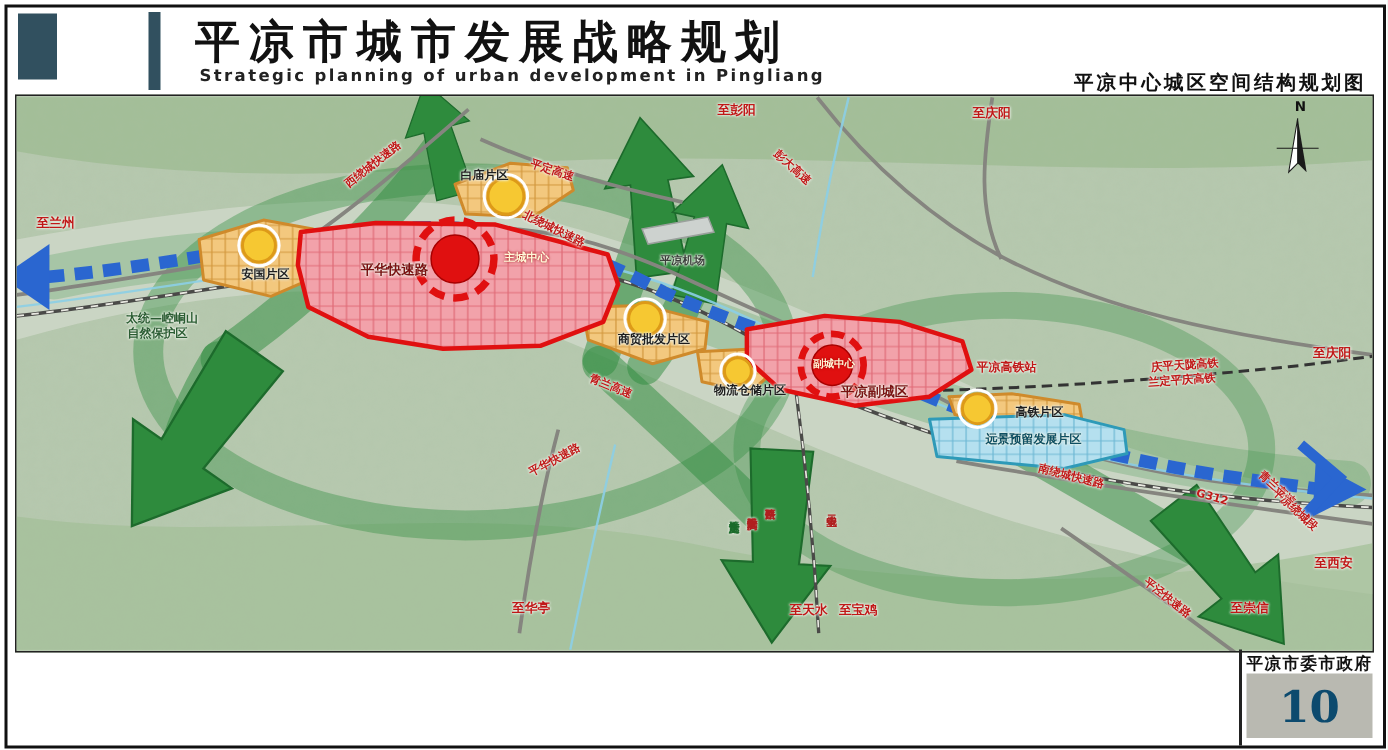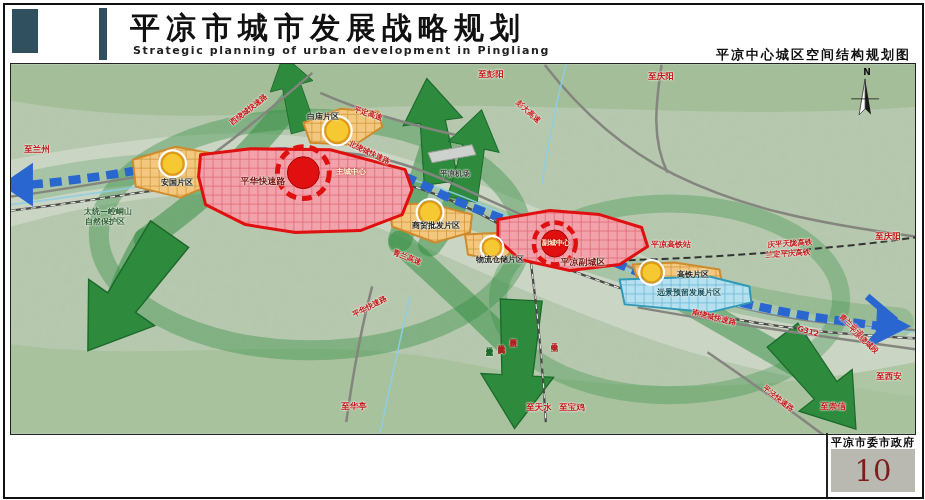--- a/index.html
+++ b/index.html
@@ -35,21 +35,21 @@
   .alab{font-size:7.5px;font-weight:700;color:#3a3f3a;}
   .compass-n{position:absolute;font-size:9px;font-weight:700;color:#111;transform:translate(-50%,-50%);}
   
   .ftr-caption{position:absolute;left:88px;top:446px;font-size:21px;font-weight:700;color:#111;
                letter-spacing:3px;white-space:nowrap;}
   .ftr-divider{position:absolute;left:826px;top:433px;width:2px;height:64px;background:#222;}
   .ftr-agency{position:absolute;left:828px;top:435px;width:90px;text-align:center;
               font-size:11px;font-weight:700;color:#111;letter-spacing:1px;}
   .ftr-pagebox{position:absolute;left:831px;top:449px;width:84px;height:43px;background:#b9b9b1;
                display:flex;align-items:center;justify-content:center;}
-  .ftr-page{font-family:"DejaVu Serif","Liberation Serif",serif;font-size:29px;font-weight:400;color:#7f1d1d;}
+  .ftr-page{font-family:"DejaVu Serif","Liberation Serif",serif;font-size:29px;font-weight:700;color:#0c4a6e;}
 </style>
 </head>
 <body>
 
 <div class="stage">
 
   <div class="hdr-square"></div>
   <div class="hdr-bar"></div>
   <div class="hdr-title">平凉市城市发展战略规划</div>
   <div class="hdr-sub">Strategic planning of urban development in Pingliang</div>

